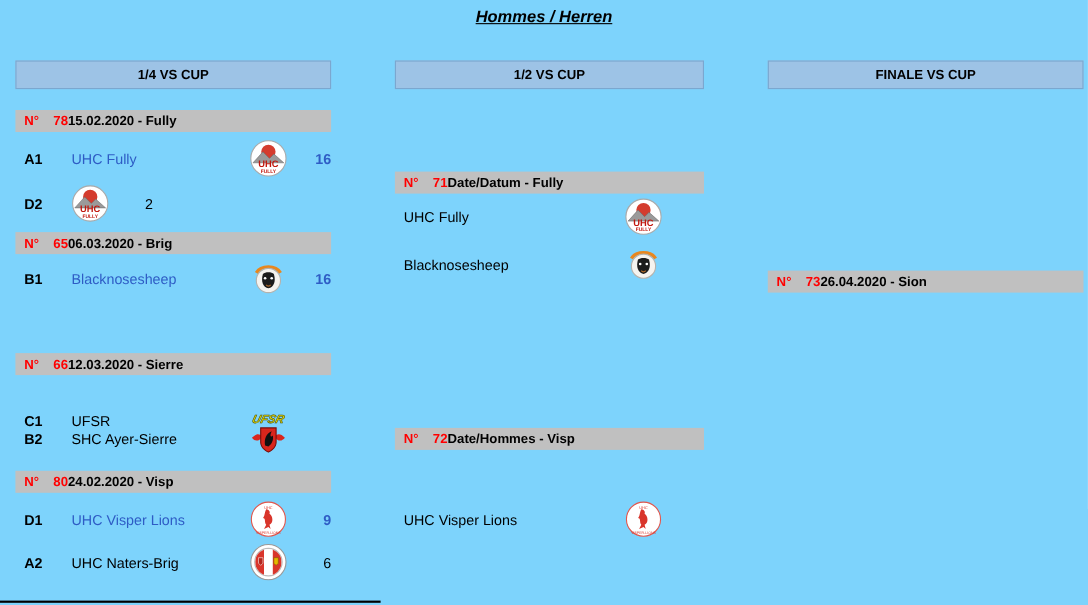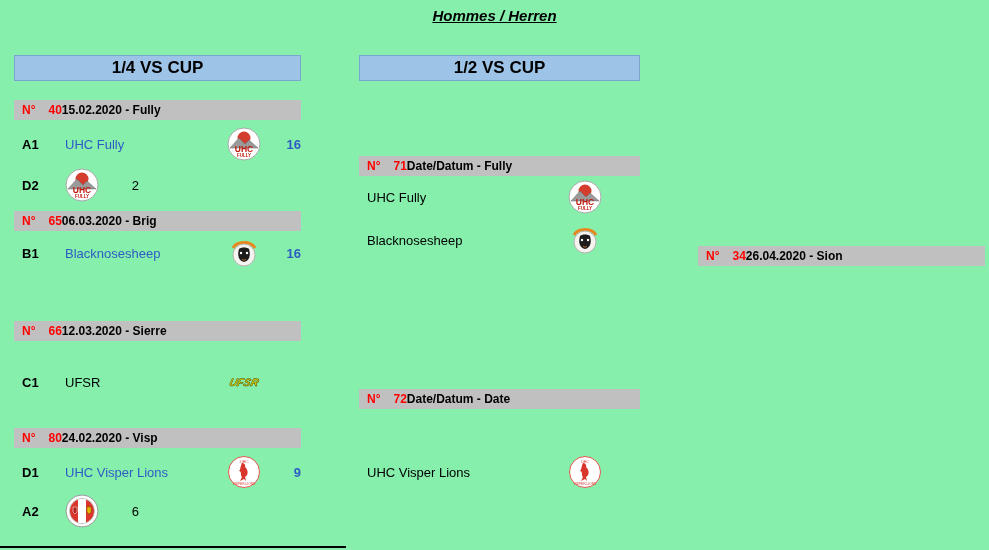--- a/index.html
+++ b/index.html
@@ -1,62 +1,62 @@
 <!DOCTYPE html>
 <html><head>
 <meta charset="utf-8">
 <style>
   html,body{margin:0;padding:0;background:#fff;font-family:"Liberation Sans","DejaVu Sans",sans-serif;}
-  .sheet{position:relative;width:989px;height:550px;background:#86efac;overflow:hidden;}
+  .sheet{position:relative;width:989px;height:550px;background:#7dd3fc;overflow:hidden;}
 
   .page-title{position:absolute;top:7px;left:0;width:100%;text-align:center;
     font-size:15px;font-weight:bold;font-style:italic;text-decoration:underline;color:#000;}
 
   .col{position:absolute;top:0;height:550px;}
   .col1{left:14px;width:287px;}
   .col2{left:359px;width:281px;text-decoration:underline;}
   .col3{left:698px;width:287px;}
 
   .col-header{position:absolute;left:0;width:100%;top:55px;height:26px;box-sizing:border-box;
     background:#9dc3e6;border:1px solid #7ba7cf;display:flex;align-items:center;justify-content:center;
-    font-size:17px;font-weight:bold;color:#000;}
+    font-size:12px;font-weight:bold;color:#000;}
 
   .match-bar{position:absolute;left:0;width:100%;height:20px;background:#c0c0c0;
     display:flex;align-items:center;font-size:12px;font-weight:bold;color:#000;}
   .match-bar .no{color:#ff0000;margin-left:8px;}
   .match-bar .num{color:#ff0000;margin-left:13px;}
   .match-bar .info{color:#000;white-space:nowrap;}
 
   .team-row{position:absolute;left:0;width:100%;height:34px;display:flex;align-items:center;
     font-size:13px;color:#000;}
   .team-row .code{width:51px;box-sizing:border-box;padding-left:8px;font-weight:bold;flex:0 0 51px;}
   .team-row .name{flex:1 1 auto;white-space:nowrap;overflow:hidden;}
   .team-row .name.win{color:#2e5cc5;}
-  .team-row .logo{flex:0 0 34px;width:34px;height:34px;display:flex;align-items:center;justify-content:center;}
+  .team-row .logo{flex:0 0 34px;width:34px;height:34px;display:flex;align-items:flex-start;justify-content:center;}
   .team-row .score{flex:0 0 40px;width:40px;text-align:right;}
   .team-row .score.win{color:#2e5cc5;font-weight:bold;}
   .col2 .team-row .name{padding-left:2px;}
   .col2 .team-row .spacer{flex:0 0 38px;width:38px;}
 
   .bottom-line{position:absolute;left:0;top:546px;width:346px;height:2px;background:#000;}
   svg{display:block;}
 </style>
 </head>
 <body>
 
 <div class="sheet">
 
   <div class="page-title">Hommes / Herren</div>
 
   <div class="col col1">
     <div class="col-header">1/4 VS CUP</div>
 
     <div class="match-bar" style="top:100px">
       <span class="no">N°</span>
-      <span class="num">40</span>
+      <span class="num">78</span>
       <span class="info">15.02.2020 - Fully</span>
     </div>
     <div class="team-row" style="top:127px">
       <span class="code">A1</span>
       <span class="name win">UHC Fully</span>
       <span class="logo">
         <svg width="34" height="34" viewBox="0 0 34 34">
           <circle cx="17" cy="17" r="16" fill="#fff" stroke="#aaa"></circle>
           <circle cx="17" cy="11" r="6.5" fill="#d43c2e"></circle>
           <path d="M3 21 L12 11 L18 17 L22 13 L31 21 Z" fill="#9a9a9a" stroke="#666" stroke-width="0.5"></path>
@@ -111,20 +111,33 @@
       <span class="name">UFSR</span>
       <span class="logo">
         <svg width="48" height="30" viewBox="0 0 48 30">
           <g transform="skewX(-14)">
             <text x="28" y="21" text-anchor="middle" font-size="15" font-weight="bold" font-style="italic" fill="#e0d400" stroke="#4a4a00" stroke-width="0.7" font-family="Liberation Sans,sans-serif">UFSR</text>
           </g>
         </svg>
       </span>
       <span class="score"></span>
     </div>
+    <div class="team-row" style="top:382px">
+      <span class="code">B2</span>
+      <span class="name">SHC Ayer-Sierre</span>
+      <span class="logo">
+        <svg width="34" height="34" viewBox="0 0 34 34">
+          <path d="M2 16 C6 12 9 12 11 15 C9 19 5 20 2 16 Z" fill="#d9261c"></path>
+          <path d="M32 16 C28 12 25 12 23 15 C25 19 29 20 32 16 Z" fill="#d9261c"></path>
+          <path d="M10 7 L24 7 L24 20 C24 26 17 29 17 29 C17 29 10 26 10 20 Z" fill="#d9261c" stroke="#7a0c08"></path>
+          <path d="M14 23 C13 17 15 12 20 10 C18 14 19 16 21 14 C22 18 20 22 17 24 Z" fill="#111"></path>
+        </svg>
+      </span>
+      <span class="score"></span>
+    </div>
 
     <div class="match-bar" style="top:428px">
       <span class="no">N°</span>
       <span class="num">80</span>
       <span class="info">24.02.2020 - Visp</span>
     </div>
     <div class="team-row" style="top:455px">
       <span class="code">D1</span>
       <span class="name win">UHC Visper Lions</span>
       <span class="logo">
@@ -132,20 +145,21 @@
           <circle cx="17" cy="17" r="15.5" fill="#fff" stroke="#e2574d"></circle>
           <text x="17" y="7.5" text-anchor="middle" font-size="3.5" fill="#d9352b" font-family="Liberation Sans,sans-serif">UHC</text>
           <path d="M15 8 C13 12 14 14 12 16 C15 16 13 20 15 22 L13 26 L17 24 L19 26 L18 22 C22 20 21 14 18 12 C19 10 17 8 15 8 Z" fill="#d9352b"></path>
           <text x="17" y="30" text-anchor="middle" font-size="3.2" fill="#d9352b" font-family="Liberation Sans,sans-serif">VISPER-LIONS</text>
         </svg>
       </span>
       <span class="score win">9</span>
     </div>
     <div class="team-row" style="top:494px">
       <span class="code">A2</span>
+      <span class="name">UHC Naters-Brig</span>
       <span class="logo">
         <svg width="34" height="34" viewBox="0 0 34 34">
           <defs>
               <clipPath id="nbclip">
                 <circle cx="17" cy="17" r="12"></circle>
               </clipPath>
             </defs>
           <circle cx="17" cy="17" r="16" fill="#fff" stroke="#999"></circle>
           <circle cx="17" cy="17" r="12.5" fill="#fff" stroke="#bbb"></circle>
           <g clip-path="url(#nbclip)">
@@ -193,38 +207,39 @@
           <circle cx="20" cy="17" r="1.2" fill="#fff"></circle>
           <path d="M15 23 C16 24.5 18 24.5 19 23" stroke="#b06a28" stroke-width="1" fill="none"></path>
         </svg>
       </span>
       <span class="spacer"></span>
     </div>
 
     <div class="match-bar" style="top:389px">
       <span class="no">N°</span>
       <span class="num">72</span>
-      <span class="info">Date/Datum - Date</span>
+      <span class="info">Date/Hommes - Visp</span>
     </div>
     <div class="team-row" style="top:455px">
       <span class="name" style="padding-left:8px">UHC Visper Lions</span>
       <span class="logo">
         <svg width="34" height="34" viewBox="0 0 34 34">
           <circle cx="17" cy="17" r="15.5" fill="#fff" stroke="#e2574d"></circle>
           <text x="17" y="7.5" text-anchor="middle" font-size="3.5" fill="#d9352b" font-family="Liberation Sans,sans-serif">UHC</text>
           <path d="M15 8 C13 12 14 14 12 16 C15 16 13 20 15 22 L13 26 L17 24 L19 26 L18 22 C22 20 21 14 18 12 C19 10 17 8 15 8 Z" fill="#d9352b"></path>
           <text x="17" y="30" text-anchor="middle" font-size="3.2" fill="#d9352b" font-family="Liberation Sans,sans-serif">VISPER-LIONS</text>
         </svg>
       </span>
       <span class="spacer"></span>
     </div>
   </div>
 
   <div class="col col3">
+    <div class="col-header">FINALE VS CUP</div>
     <div class="match-bar" style="top:246px">
       <span class="no">N°</span>
-      <span class="num">34</span>
+      <span class="num">73</span>
       <span class="info">26.04.2020 - Sion</span>
     </div>
   </div>
 
   <div class="bottom-line"></div>
 </div>
 
 </body></html>

